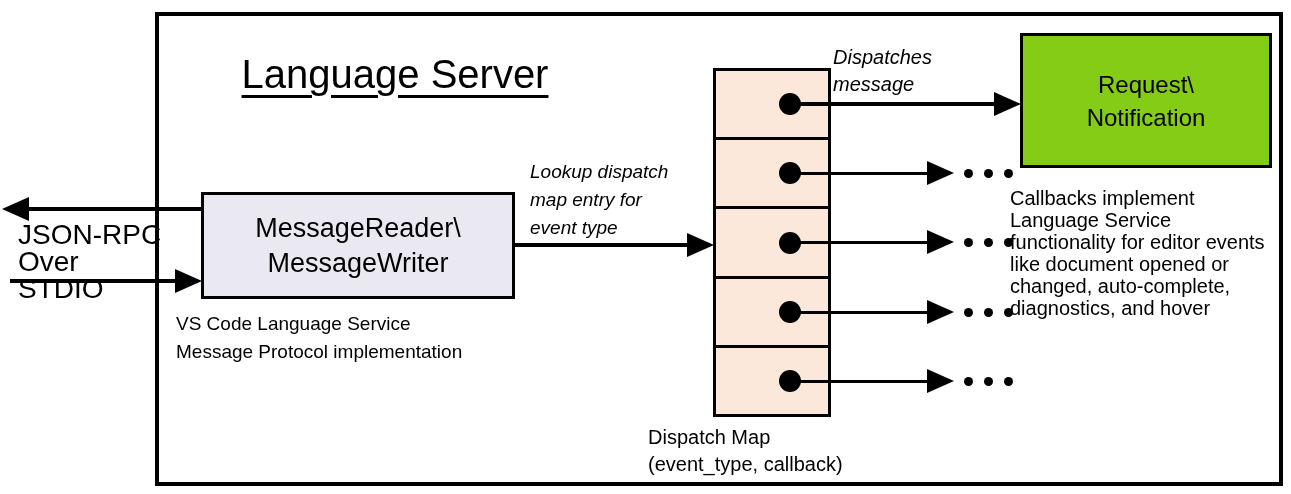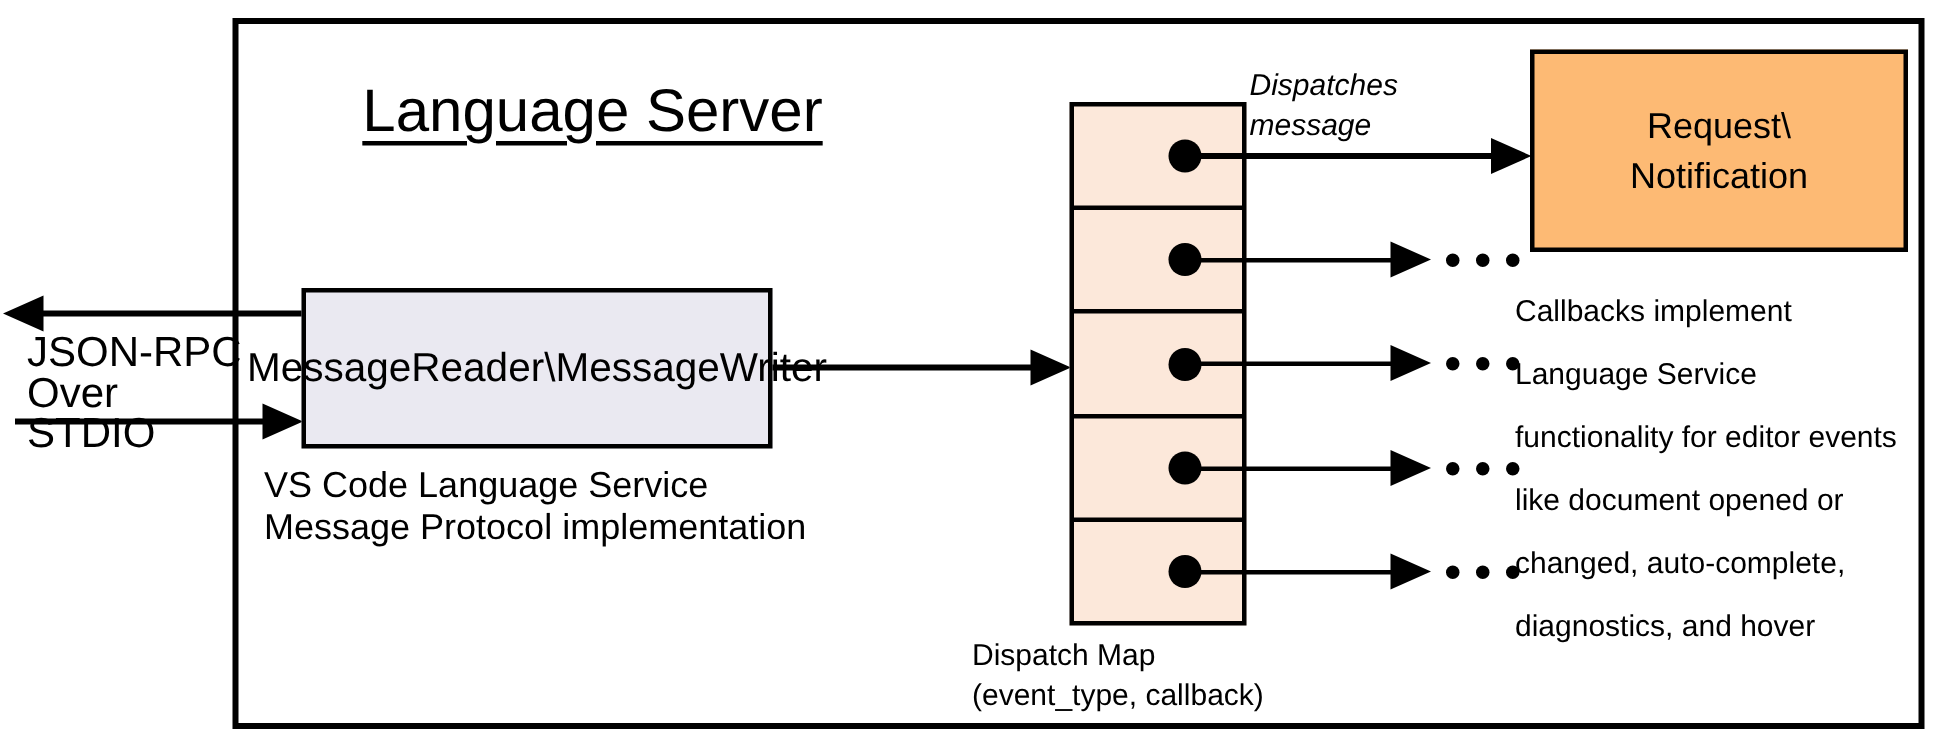--- a/index.html
+++ b/index.html
@@ -11,23 +11,23 @@
 
   
   .outer-box{left:155px;top:12px;width:1128px;height:474px;border:4px solid #000;background:transparent;}
 
   
   .title{left:215px;top:52px;width:360px;text-align:center;font-size:40px;
          text-decoration:underline;text-decoration-thickness:3px;text-underline-offset:7px;white-space:nowrap;}
 
   
   .msg-box{left:201px;top:192px;width:314px;height:107px;background:#eae9f1;border:3px solid #000;
-           display:flex;flex-direction:row;align-items:center;justify-content:center;
+           display:flex;flex-direction:column;align-items:center;justify-content:center;
            font-size:27px;line-height:35px;text-align:center;}
-  .cb-box{left:1020px;top:33px;width:252px;height:135px;background:#fdba74;border:3px solid #000;
+  .cb-box{left:1020px;top:33px;width:252px;height:135px;background:#84cc16;border:3px solid #000;
           display:flex;flex-direction:column;align-items:center;justify-content:center;
           font-size:24px;line-height:33px;text-align:center;}
 
   
   .dmap{left:713px;top:68px;width:118px;height:349px;border:3px solid #000;background:#fce8da;
         display:flex;flex-direction:column;}
   .dmap .cell{flex:1;position:relative;border-bottom:3px solid #000;}
   .dmap .cell:last-child{border-bottom:none;}
   .dmap .dot{position:absolute;left:63px;top:50%;transform:translateY(-50%);
              width:22px;height:22px;border-radius:50%;background:#000;display:block;}
@@ -42,23 +42,23 @@
 
   
   .dots{position:absolute;display:flex;gap:11px;}
   .dots i{width:9px;height:9px;border-radius:50%;background:#000;display:block;}
 
   
   .lbl{position:absolute;}
   .io-label{left:18px;top:221px;width:150px;font-size:28px;line-height:27px;}
   .lookup-label{left:530px;top:158px;width:152px;font-size:19px;line-height:28px;font-style:italic;}
   .dispatch-label{left:833px;top:44px;width:122px;font-size:20px;line-height:27px;font-style:italic;}
-  .msg-caption{left:176px;top:310px;width:400px;font-size:24px;line-height:28px;}
+  .msg-caption{left:176px;top:310px;width:400px;font-size:19px;line-height:28px;}
   .dmap-caption{left:648px;top:424px;width:250px;font-size:20px;line-height:27px;}
-  .cb-note{left:1010px;top:187px;width:272px;font-size:20px;line-height:42px;}
+  .cb-note{left:1010px;top:187px;width:272px;font-size:20px;line-height:22px;}
   .line{display:block;}
 </style>
 </head>
 <body>
 
 <div class="page">
 
   <div class="abs outer-box"></div>
 
   <div class="abs title">Language Server</div>
@@ -77,20 +77,21 @@
     <span>MessageReader\</span>
     <span>MessageWriter</span>
   </div>
   <div class="lbl msg-caption">
     <span class="line">VS Code Language Service</span>
     <span class="line">Message Protocol implementation</span>
   </div>
 
   <span class="hline" style="left:515px;top:243px;width:174px;"></span>
   <span class="tri-right" style="left:687px;top:233px;"></span>
+  <div class="lbl lookup-label">Lookup dispatch map entry for event type</div>
 
   <div class="abs dmap">
       <div class="cell">
         <i class="dot"></i>
       </div>
       <div class="cell">
         <i class="dot"></i>
       </div>
       <div class="cell">
         <i class="dot"></i>

